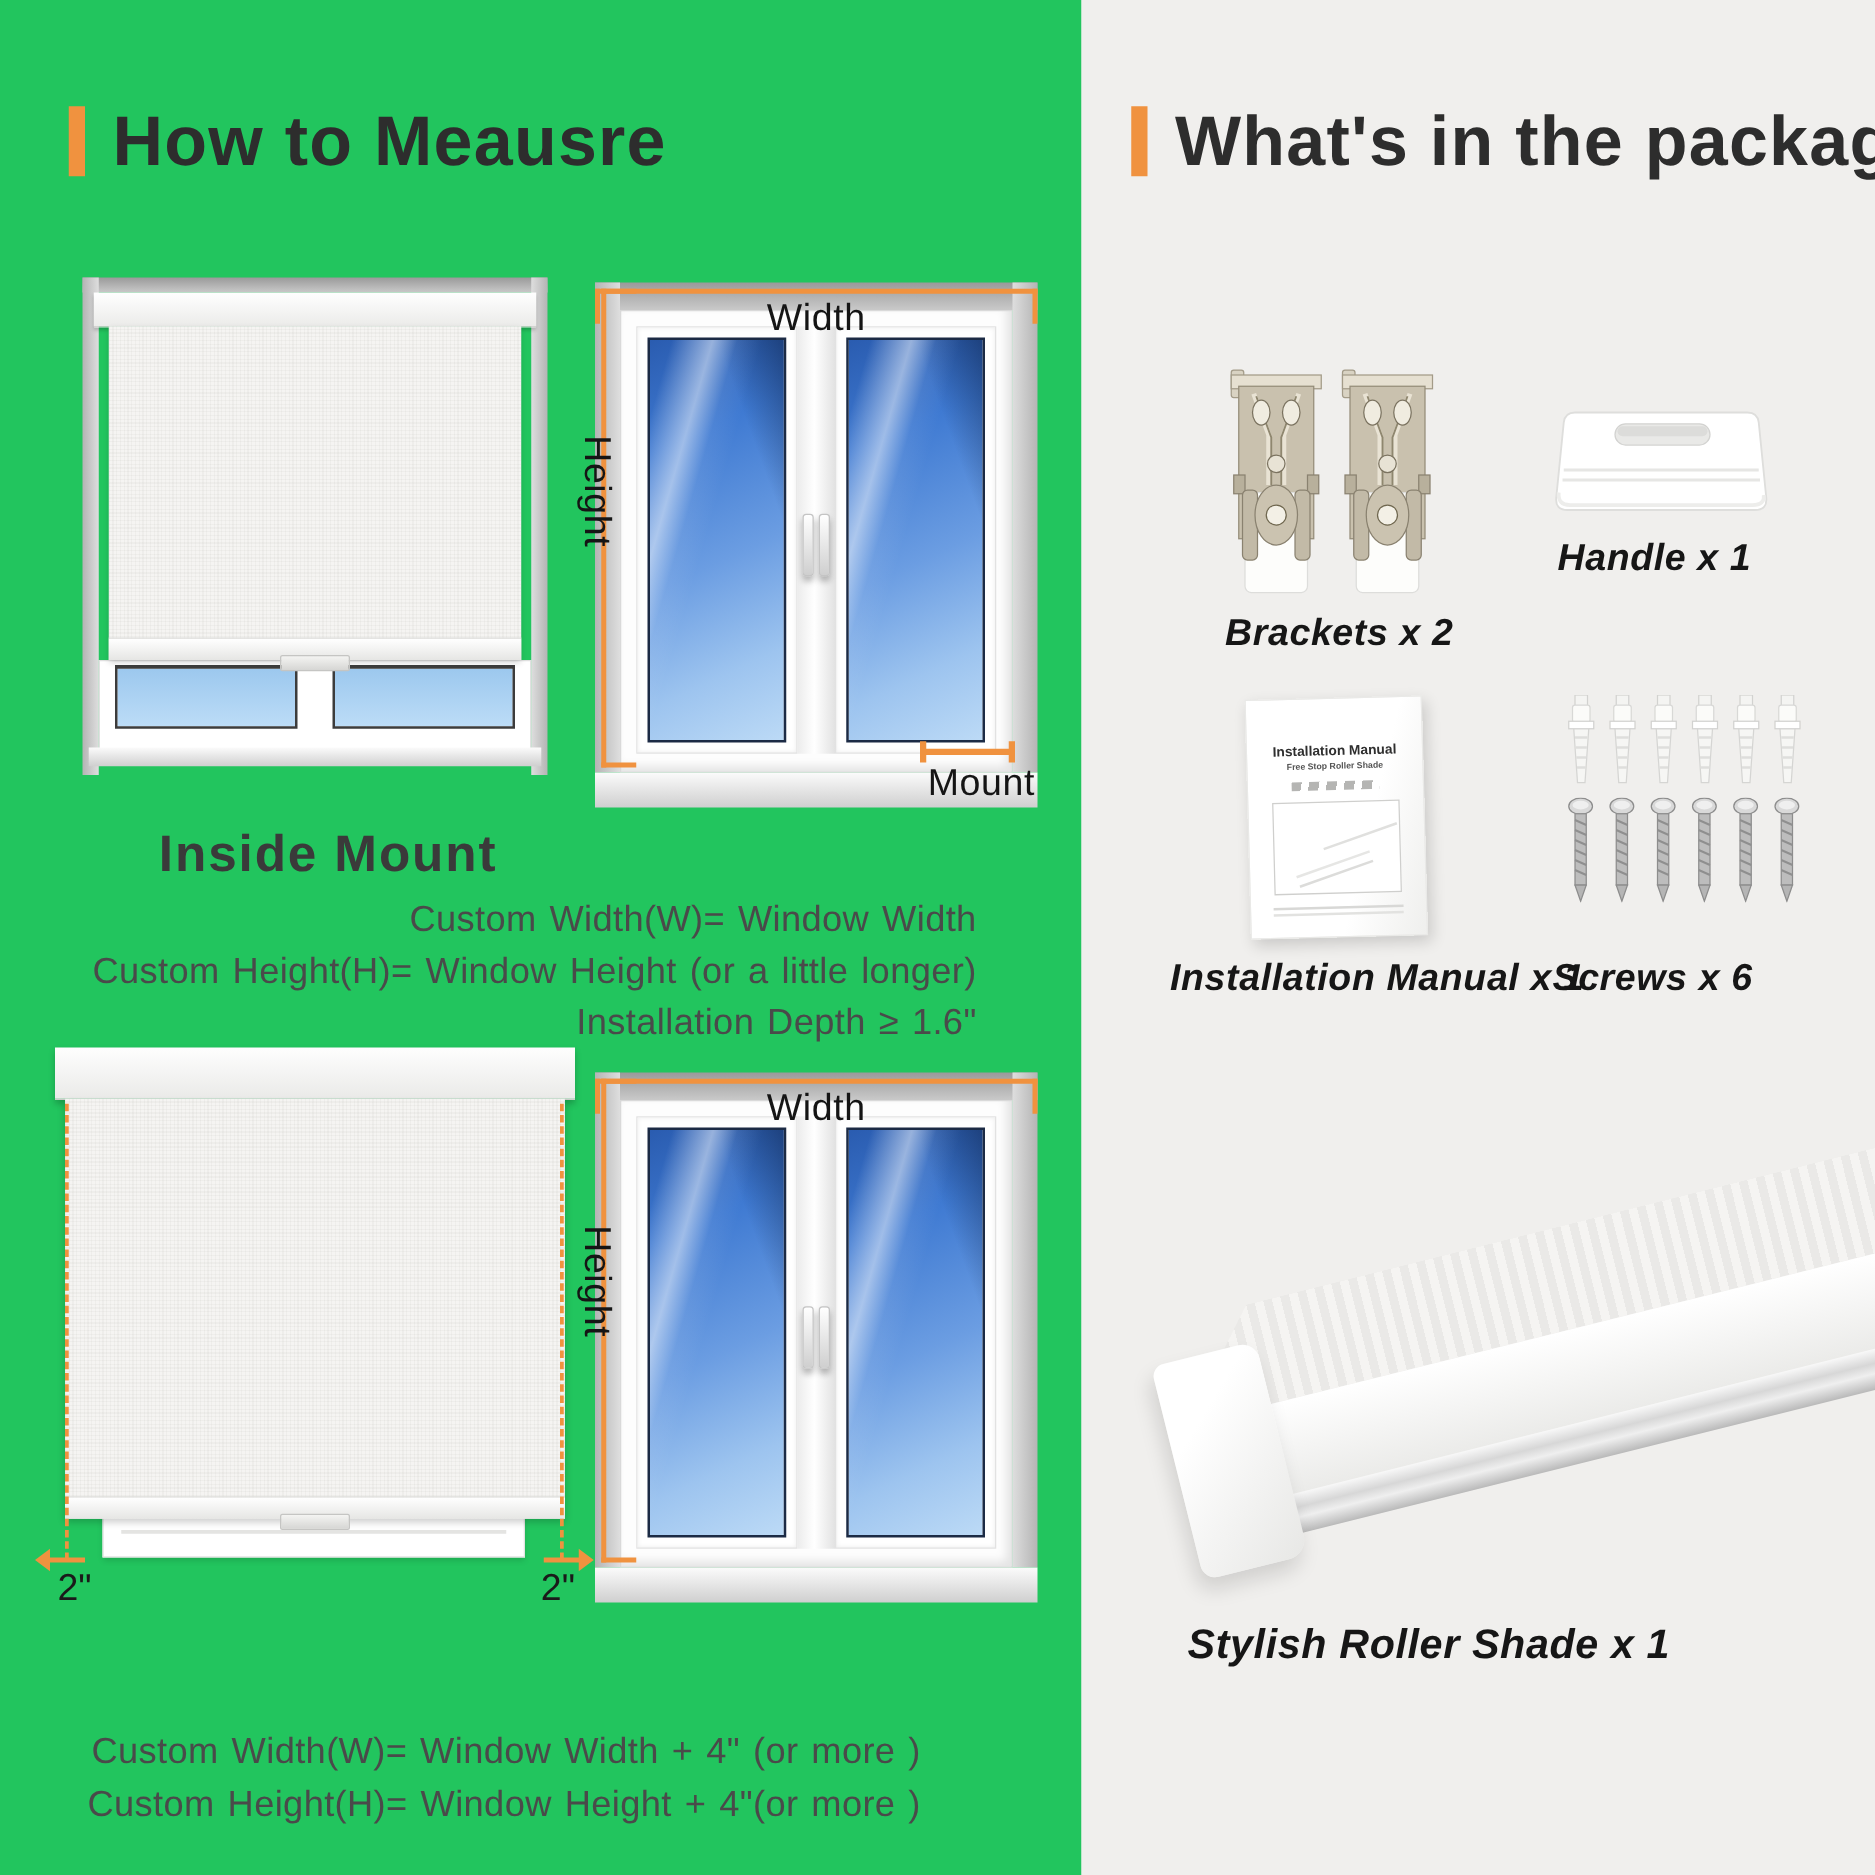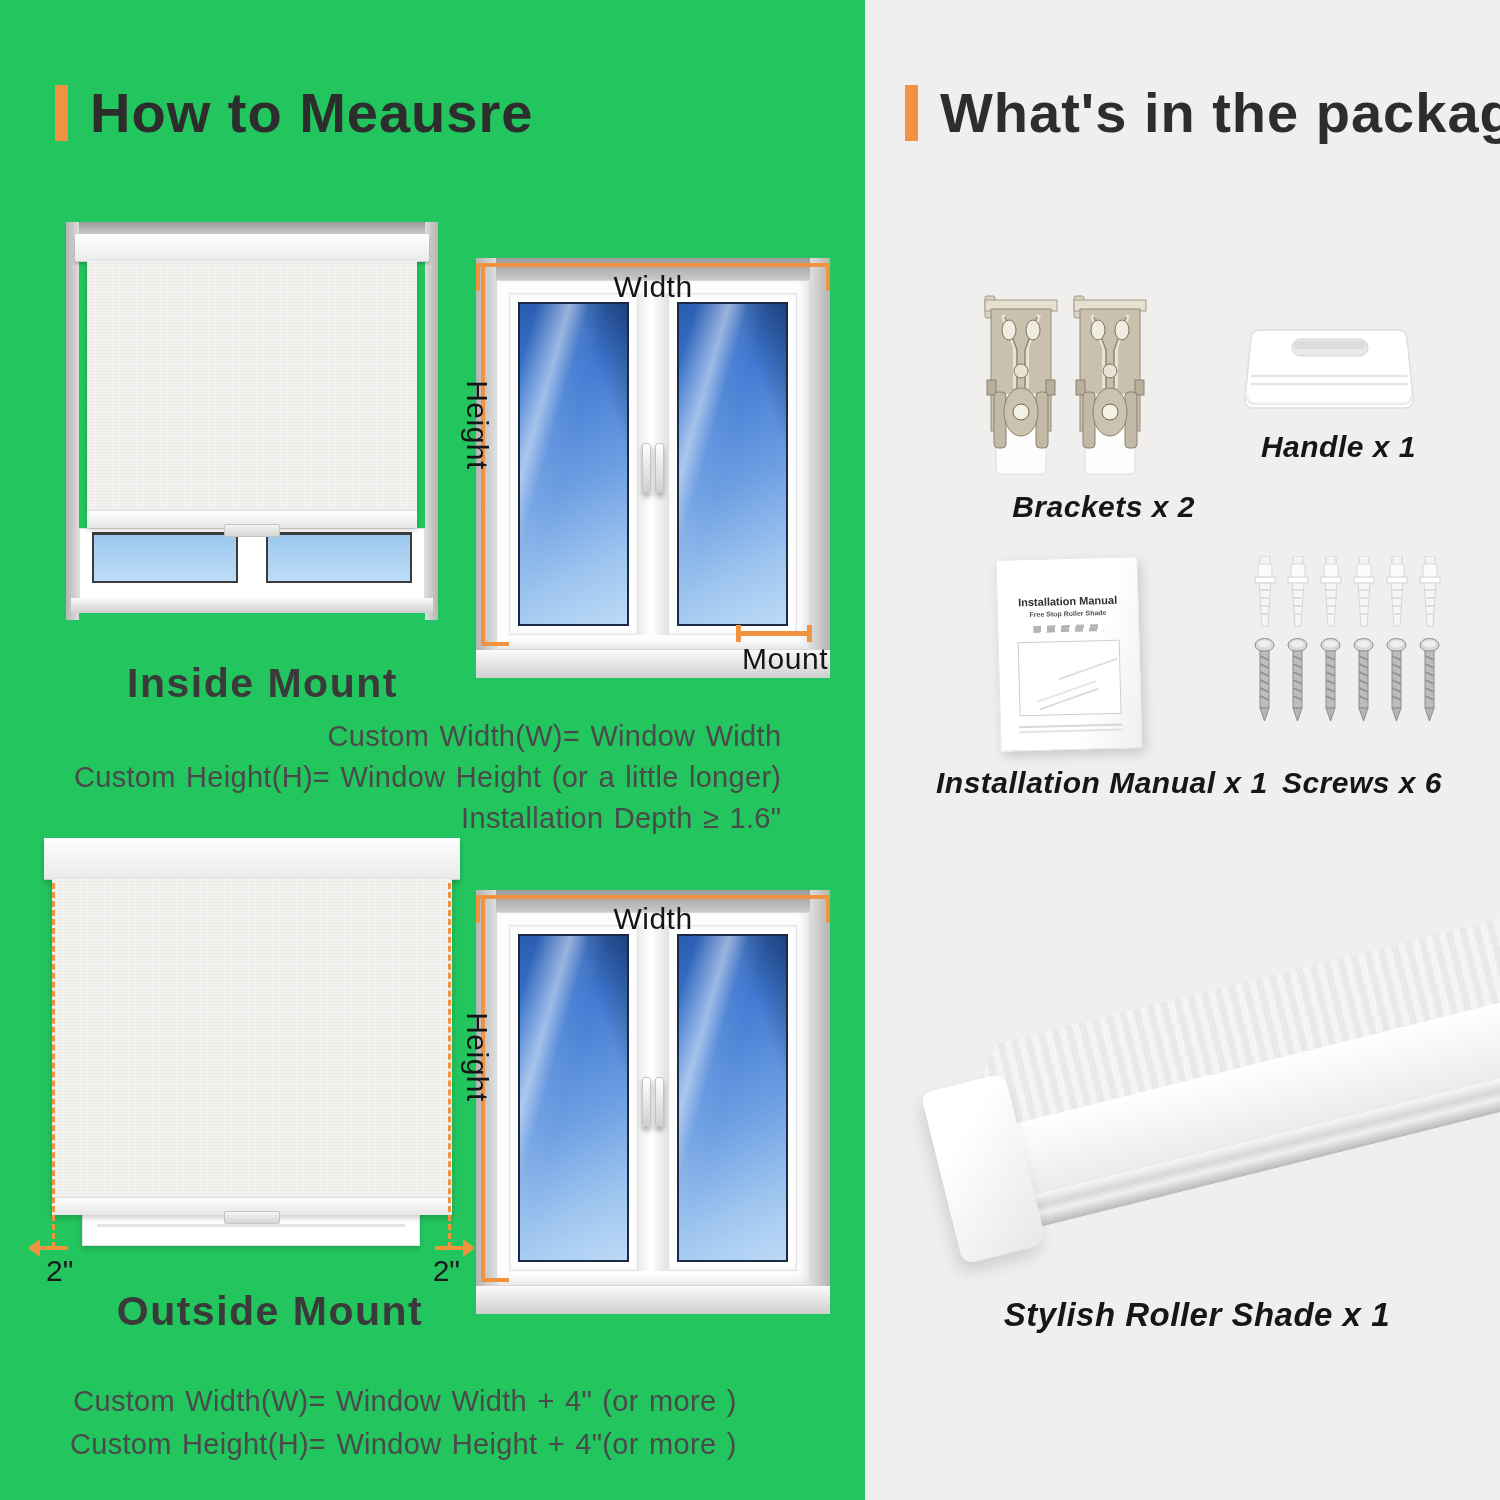--- a/index.html
+++ b/index.html
@@ -19,21 +19,21 @@
   .mount-heading{font-size:41px;font-weight:700;color:#3a3a3a;letter-spacing:1.5px;text-align:center;}
   .body-text{font-size:29px;color:#4a4a4a;line-height:41px;letter-spacing:.3px;word-spacing:2px;white-space:nowrap;text-align:right;}
 
   
   .wall-top{left:0;right:0;top:0;background:linear-gradient(#9a9a9a,#c9c9c9);}
   .wall-left{left:0;top:0;background:linear-gradient(90deg,#b4b4b4,#dedede);}
   .wall-right{right:0;top:0;background:linear-gradient(270deg,#b4b4b4,#dedede);}
   .sill{background:linear-gradient(#fbfbfb,#cfcfcf);}
 
   
-  .window-illo{width:354px;margin-top:32px;}
+  .window-illo{width:354px;}
   .win-frame{left:20px;right:20px;top:22px;bottom:28px;background:#fdfdfd;
              border:1px solid #d9d9d9;box-shadow:inset -4px -4px 8px rgba(0,0,0,.10);}
   .casement{top:12px;bottom:14px;background:#fff;border:1px solid #e2e2e2;box-shadow:inset 0 0 4px rgba(0,0,0,.08);}
   .casement.cl{left:12px;right:calc(50% + 15px);}
   .casement.cr{right:12px;left:calc(50% + 15px);}
   .glass{position:absolute;inset:8px;overflow:hidden;border:2px solid #1c2b45;
          background:linear-gradient(155deg,#2a5cb0 0%,#3f7ad2 25%,#6b9de2 55%,#9dc4ef 80%,#bcdaf6 100%);}
   .glass::before{content:"";position:absolute;inset:0;
          background:linear-gradient(250deg,rgba(10,30,70,.55) 0%,rgba(10,30,70,0) 24%);}
   .glass::after{content:"";position:absolute;left:-25%;top:-15%;width:65%;height:130%;
@@ -95,21 +95,21 @@
   .ov-arrow{bottom:40px;width:30px;height:4px;background:#f0923f;}
   .ov-arrow::before{content:"";position:absolute;top:-7px;width:0;height:0;
                     border-top:9px solid transparent;border-bottom:9px solid transparent;}
   .ov-arrow.al{left:-6px;} .ov-arrow.al::before{left:-10px;border-right:12px solid #f0923f;}
   .ov-arrow.ar{right:-5px;} .ov-arrow.ar::before{right:-10px;border-left:12px solid #f0923f;}
   .ov-label{bottom:2px;font-size:30px;color:#1a1a1a;}
   .ov-label.ll{left:2px;} .ov-label.lr{right:0px;}
 
   
   .pkg-label{font-style:italic;font-weight:700;font-size:30px;color:#161616;
-             text-align:right;letter-spacing:.5px;white-space:nowrap;}
+             text-align:left;letter-spacing:.5px;white-space:nowrap;}
   .manual{left:998px;top:558px;width:140px;height:190px;background:linear-gradient(105deg,#ffffff 65%,#efefed);
           box-shadow:3px 5px 12px rgba(0,0,0,.16);transform:rotate(-1.5deg);border:1px solid #e9e9e7;}
   .m-title{margin-top:36px;text-align:center;font-size:11px;font-weight:700;color:#2f2f2f;}
   .m-sub{margin-top:3px;text-align:center;font-size:7px;font-weight:700;color:#555;}
   .m-scribble{margin:8px auto 0;width:70px;height:7px;
               background:repeating-linear-gradient(100deg,#b5b5b3 0 8px,transparent 8px 14px);}
   .m-diagram{margin:9px auto 0;width:100px;height:72px;border:1px solid #cfcfcd;position:relative;background:#fff;}
   .m-diagram::before{content:"";position:absolute;left:18px;bottom:14px;width:62px;height:2px;background:#dcdcda;
                      box-shadow:0 -8px 0 #e6e6e4, 28px -22px 0 #e0e0de;transform:rotate(-18deg);}
   .m-fine{margin:10px auto 0;width:104px;height:2px;background:#d8d8d6;box-shadow:0 5px 0 #e2e2e0;}
@@ -222,21 +222,20 @@
         <div class="m-handle h1"></div>
         <div class="m-handle h2"></div>
       </div>
     </div>
     <div class="abs meas arrow-w"></div>
     <div class="abs meas-label lbl-width">Width</div>
     <div class="abs meas arrow-h" style="bottom:32px;"></div>
     <div class="abs meas-label lbl-height">Height</div>
   </div>
 
-  <div class="abs mount-heading" style="left:90px;top:1288px;width:360px;">Outside Mount</div>
 
   <div class="abs body-text" style="left:70px;top:1380px;line-height:43px;">
     <div>Custom Width(W)= Window Width + 4" (or more )</div>
     <div>Custom Height(H)= Window Height + 4"(or more )</div>
   </div>
 
   <div class="abs title-row" style="left:905px;top:80px;">
     <div class="accent-bar"></div>
     <div class="big-title">What's in the package</div>
   </div>

